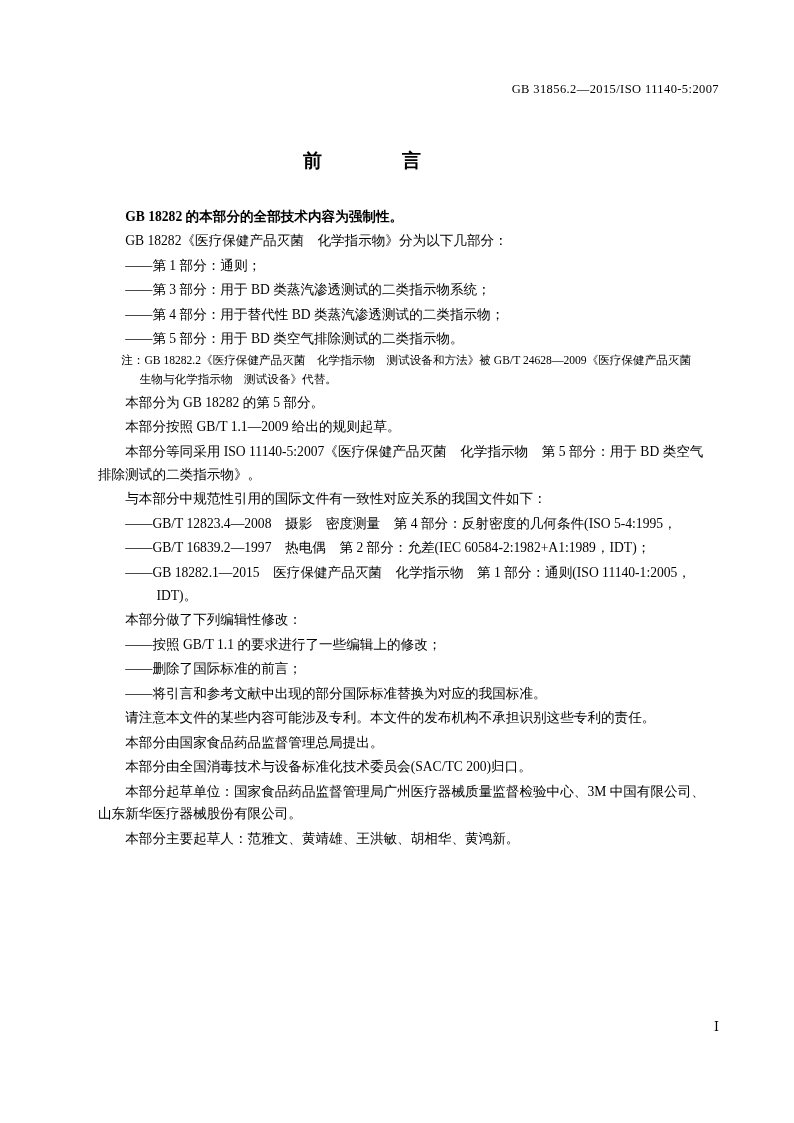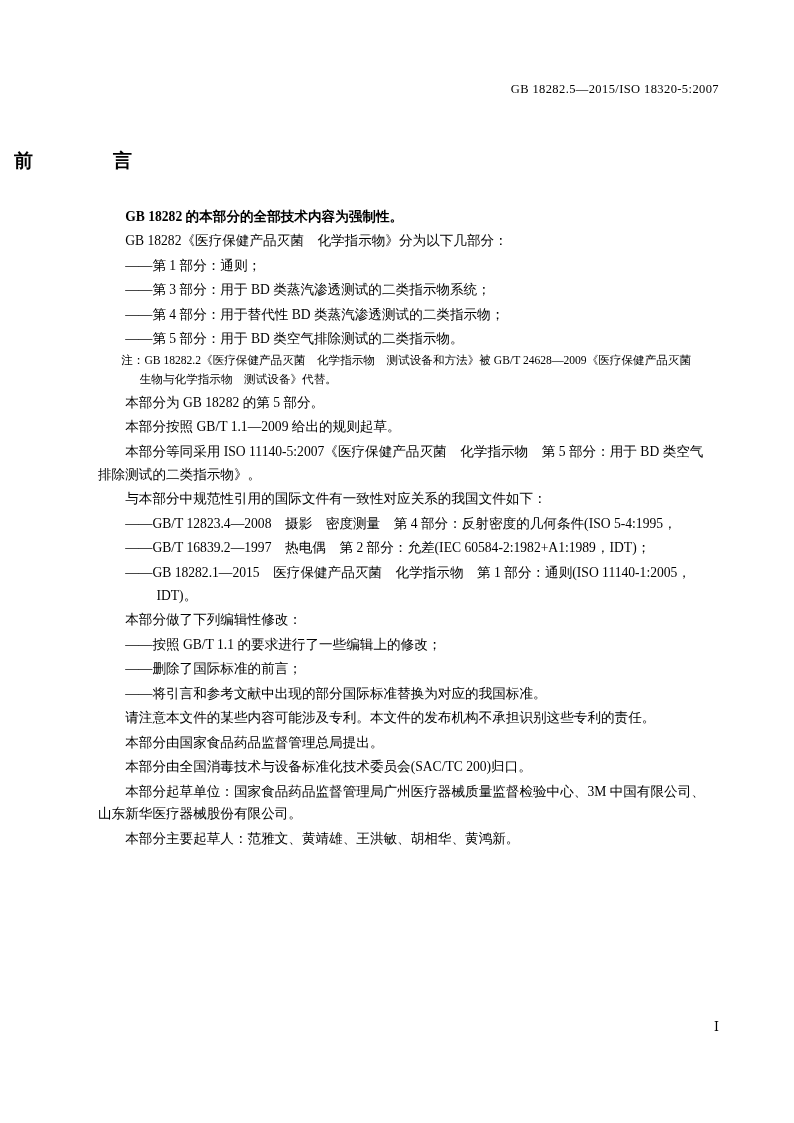--- a/index.html
+++ b/index.html
@@ -29,21 +29,21 @@
     font-size: 12.5px;
     letter-spacing: 0.4px;
     color: #000;
     white-space: nowrap;
   }
   .title {
     position: absolute;
     top: 148px;
     left: 0;
     width: 724px;
-    text-align: left;
+    text-align: center;
     font-family: "Liberation Sans", "DejaVu Sans", sans-serif;
     font-weight: bold;
     font-size: 19px;
     letter-spacing: 14px;
     text-indent: 14px;
   }
   .body-block {
     position: absolute;
     top: 205px;
     left: 98px;
@@ -88,21 +88,21 @@
     right: 75px;
     font-size: 12.5px;
     font-family: "Liberation Serif", "DejaVu Serif", serif;
   }
 </style>
 </head>
 <body>
 
 <div class="page">
 
-  <div class="header">GB 18282.5—2015/ISO 18320-5:2007</div>
+  <div class="header">GB 31856.2—2015/ISO 11140-5:2007</div>
 
   <div class="title">前　　言</div>
 
   <div class="body-block">
 
     <p class="indent bold">GB 18282 的本部分的全部技术内容为强制性。</p>
     <p class="indent">GB 18282《医疗保健产品灭菌　化学指示物》分为以下几部分：</p>
     <p class="dash">——第 1 部分：通则；</p>
     <p class="dash">——第 3 部分：用于 BD 类蒸汽渗透测试的二类指示物系统；</p>
     <p class="dash">——第 4 部分：用于替代性 BD 类蒸汽渗透测试的二类指示物；</p>

